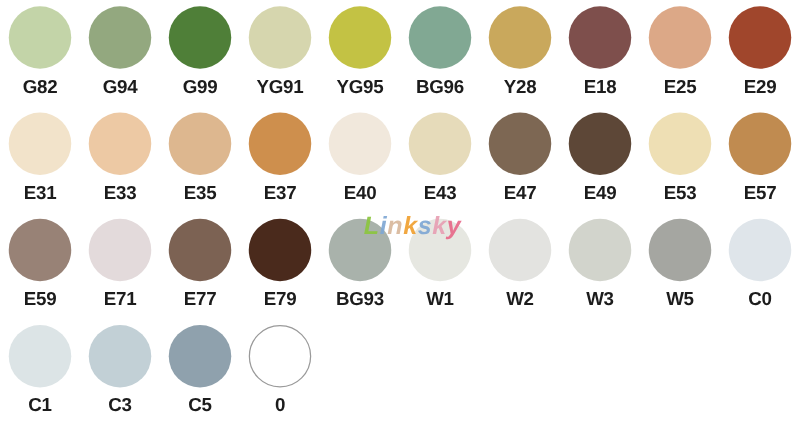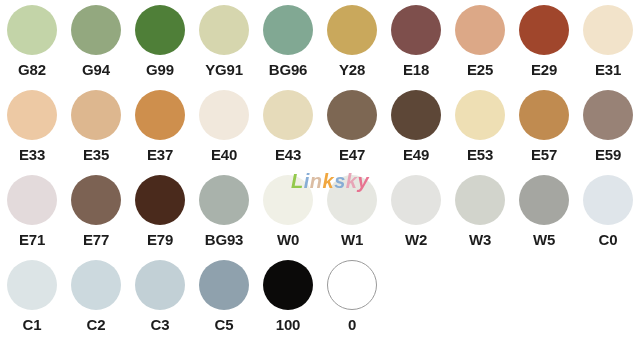--- a/index.html
+++ b/index.html
@@ -97,20 +97,24 @@
       </div>
       <div class="swatch-cell">
         <span class="swatch-dot" title="G99" style="background: rgb(79, 127, 56);"></span>
         <span class="swatch-label">G99</span>
       </div>
       <div class="swatch-cell">
         <span class="swatch-dot" title="YG91" style="background: rgb(214, 214, 174);"></span>
         <span class="swatch-label">YG91</span>
       </div>
       <div class="swatch-cell">
+        <span class="swatch-dot" title="YG95" style="background: rgb(195, 194, 68);"></span>
+        <span class="swatch-label">YG95</span>
+      </div>
+      <div class="swatch-cell">
         <span class="swatch-dot" title="BG96" style="background: rgb(129, 168, 147);"></span>
         <span class="swatch-label">BG96</span>
       </div>
       <div class="swatch-cell">
         <span class="swatch-dot" title="Y28" style="background: rgb(201, 168, 92);"></span>
         <span class="swatch-label">Y28</span>
       </div>
       <div class="swatch-cell">
         <span class="swatch-dot" title="E18" style="background: rgb(126, 79, 76);"></span>
         <span class="swatch-label">E18</span>
@@ -177,24 +181,20 @@
       </div>
       <div class="swatch-cell">
         <span class="swatch-dot" title="E79" style="background: rgb(74, 42, 28);"></span>
         <span class="swatch-label">E79</span>
       </div>
       <div class="swatch-cell">
         <span class="swatch-dot" title="BG93" style="background: rgb(169, 178, 171);"></span>
         <span class="swatch-label">BG93</span>
       </div>
       <div class="swatch-cell">
-        <span class="swatch-dot" title="W0" style="background: rgb(240, 240, 230);"></span>
-        <span class="swatch-label">W0</span>
-      </div>
-      <div class="swatch-cell">
         <span class="swatch-dot" title="W1" style="background: rgb(230, 231, 225);"></span>
         <span class="swatch-label">W1</span>
       </div>
       <div class="swatch-cell">
         <span class="swatch-dot" title="W2" style="background: rgb(227, 227, 224);"></span>
         <span class="swatch-label">W2</span>
       </div>
       <div class="swatch-cell">
         <span class="swatch-dot" title="W3" style="background: rgb(210, 212, 204);"></span>
         <span class="swatch-label">W3</span>
@@ -205,36 +205,28 @@
       </div>
       <div class="swatch-cell">
         <span class="swatch-dot" title="C0" style="background: rgb(223, 229, 234);"></span>
         <span class="swatch-label">C0</span>
       </div>
       <div class="swatch-cell">
         <span class="swatch-dot" title="C1" style="background: rgb(220, 228, 230);"></span>
         <span class="swatch-label">C1</span>
       </div>
       <div class="swatch-cell">
-        <span class="swatch-dot" title="C2" style="background: rgb(204, 217, 222);"></span>
-        <span class="swatch-label">C2</span>
-      </div>
-      <div class="swatch-cell">
         <span class="swatch-dot" title="C3" style="background: rgb(194, 208, 214);"></span>
         <span class="swatch-label">C3</span>
       </div>
       <div class="swatch-cell">
         <span class="swatch-dot" title="C5" style="background: rgb(143, 161, 173);"></span>
         <span class="swatch-label">C5</span>
       </div>
       <div class="swatch-cell">
-        <span class="swatch-dot" title="100" style="background: rgb(11, 10, 9);"></span>
-        <span class="swatch-label">100</span>
-      </div>
-      <div class="swatch-cell">
         <span class="swatch-dot outlined" title="0" style="background: rgb(255, 255, 255);"></span>
         <span class="swatch-label">0</span>
       </div>
     </div>
 
   <div id="watermark"><span style="color: rgb(140, 198, 63);">L</span><span style="color: rgb(127, 168, 212);">i</span><span style="color: rgb(216, 184, 156);">n</span><span style="color: rgb(240, 160, 48);">k</span><span style="color: rgb(127, 168, 212);">s</span><span style="color: rgb(232, 160, 180);">k</span><span style="color: rgb(232, 106, 138);">y</span></div>
 
 </div>
 
 </body></html>

